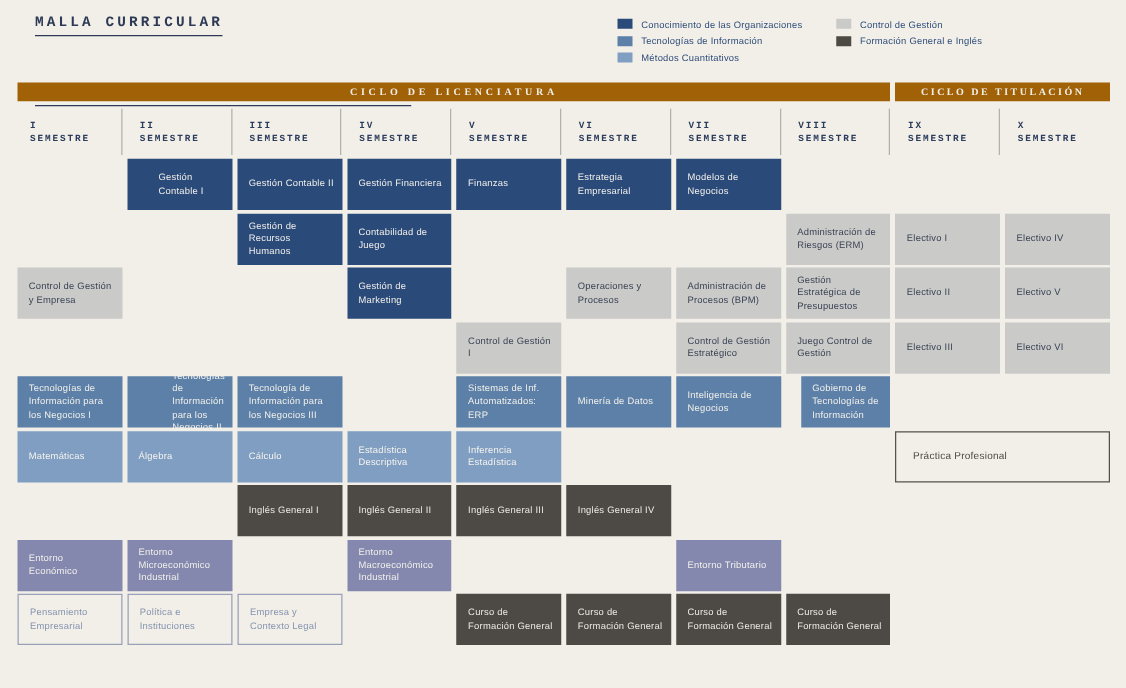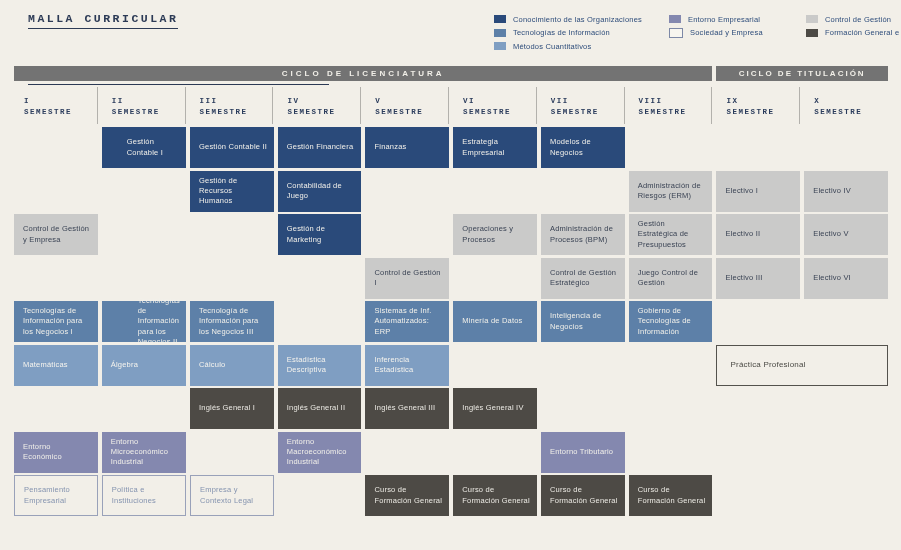--- a/index.html
+++ b/index.html
@@ -38,22 +38,22 @@
   .cat-formacion{background:#4d4a45;color:#eceae4;}
   .cat-sociedad{background:transparent;border:1px solid #99a1b9;color:#8493af;}
   .cat-practica{background:transparent;border:1.5px solid #54524d;color:#4b4a45;}
   span.legend-swatch.cat-sociedad{background:#f7f5ef;border:1px solid #7d88a6;}
   
   .cycles{
     position:absolute;left:14px;right:13px;top:66px;height:15px;
     display:grid;grid-template-columns:repeat(10,1fr);column-gap:4px;
   }
   .cycle{
-    background:#737373;color:#f1efe8;
-    font-family:Liberation Sans, sans-serif;
+    background:#a16207;color:#f1efe8;
+    font-family:Liberation Serif, serif;
     font-weight:bold;font-size:8px;letter-spacing:3px;
     display:flex;align-items:center;justify-content:center;
     white-space:nowrap;
   }
   .cycle-lic{grid-column:1 / 9;}
   .cycle-tit{grid-column:9 / 11;letter-spacing:2px;}
   
   .semesters{
     position:absolute;left:14px;right:13px;top:87px;height:37px;
     display:grid;grid-template-columns:repeat(10,1fr);column-gap:4px;
@@ -99,30 +99,20 @@
         <span class="legend-swatch cat-tecnologias"></span>
         <span class="legend-label">Tecnologías de Información</span>
       </div>
       <div class="legend-item">
         <span class="legend-swatch cat-metodos"></span>
         <span class="legend-label">Métodos Cuantitativos</span>
       </div>
     </div>
     <div class="legend-col">
       <div class="legend-item">
-        <span class="legend-swatch cat-entorno"></span>
-        <span class="legend-label">Entorno Empresarial</span>
-      </div>
-      <div class="legend-item">
-        <span class="legend-swatch cat-sociedad"></span>
-        <span class="legend-label">Sociedad y Empresa</span>
-      </div>
-    </div>
-    <div class="legend-col">
-      <div class="legend-item">
         <span class="legend-swatch cat-control"></span>
         <span class="legend-label">Control de Gestión</span>
       </div>
       <div class="legend-item">
         <span class="legend-swatch cat-formacion"></span>
         <span class="legend-label">Formación General e Inglés</span>
       </div>
     </div>
   </div>
 
@@ -255,21 +245,21 @@
     </div>
     <div class="course cat-tecnologias" style="grid-area: 5 / 5;">
       <span>Sistemas de Inf. Automatizados: ERP</span>
     </div>
     <div class="course cat-tecnologias" style="grid-area: 5 / 6;">
       <span>Minería de Datos</span>
     </div>
     <div class="course cat-tecnologias" style="grid-area: 5 / 7;">
       <span>Inteligencia de Negocios</span>
     </div>
-    <div class="course cat-tecnologias" style="grid-area: 5 / 8;">
+    <div class="course cat-tecnologias" style="grid-area: 5 / 8; margin-left: 12px;">
       <span>Gobierno de Tecnologías de Información</span>
     </div>
     <div class="course cat-metodos" style="grid-area: 6 / 1;">
       <span>Matemáticas</span>
     </div>
     <div class="course cat-metodos" style="grid-area: 6 / 2;">
       <span>Álgebra</span>
     </div>
     <div class="course cat-metodos" style="grid-area: 6 / 3;">
       <span>Cálculo</span>

